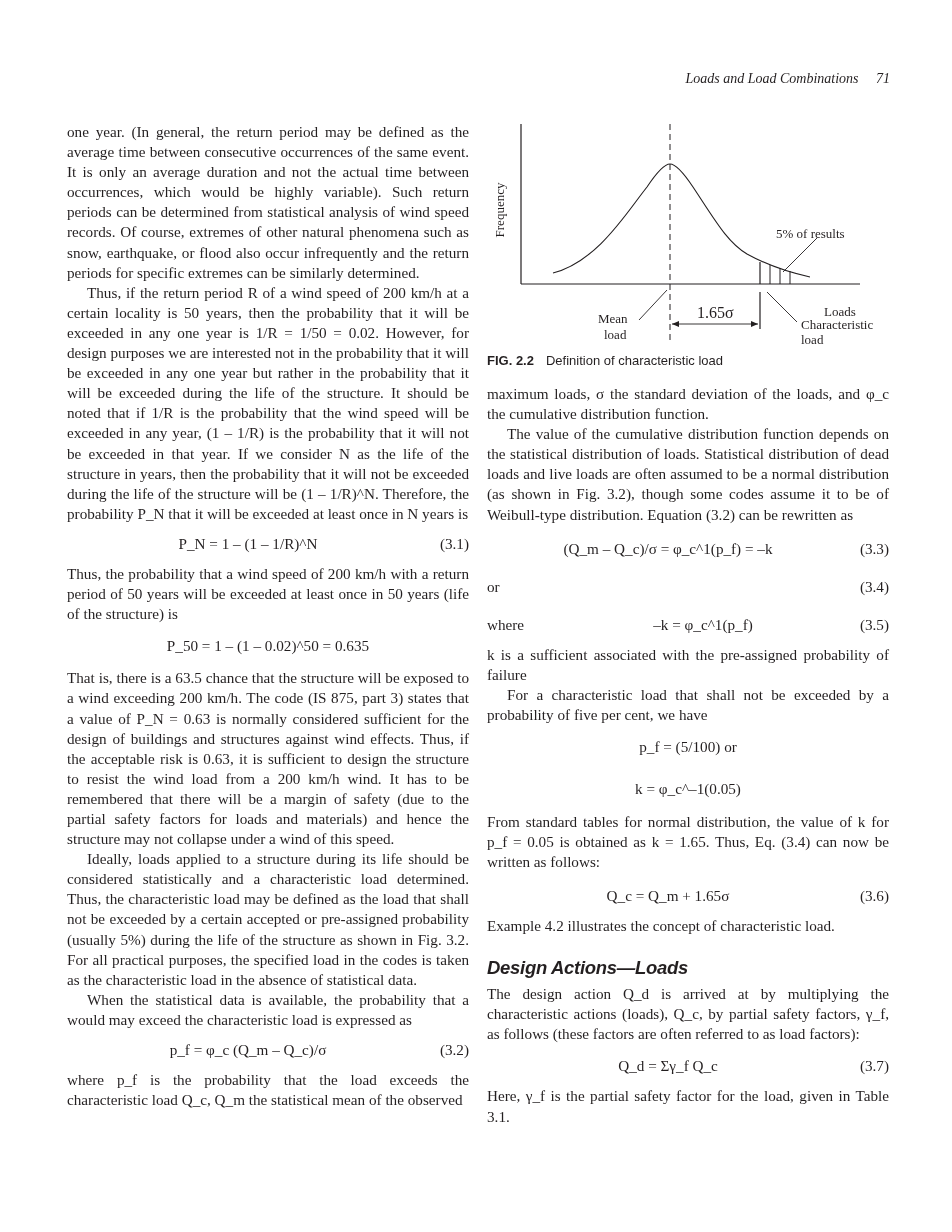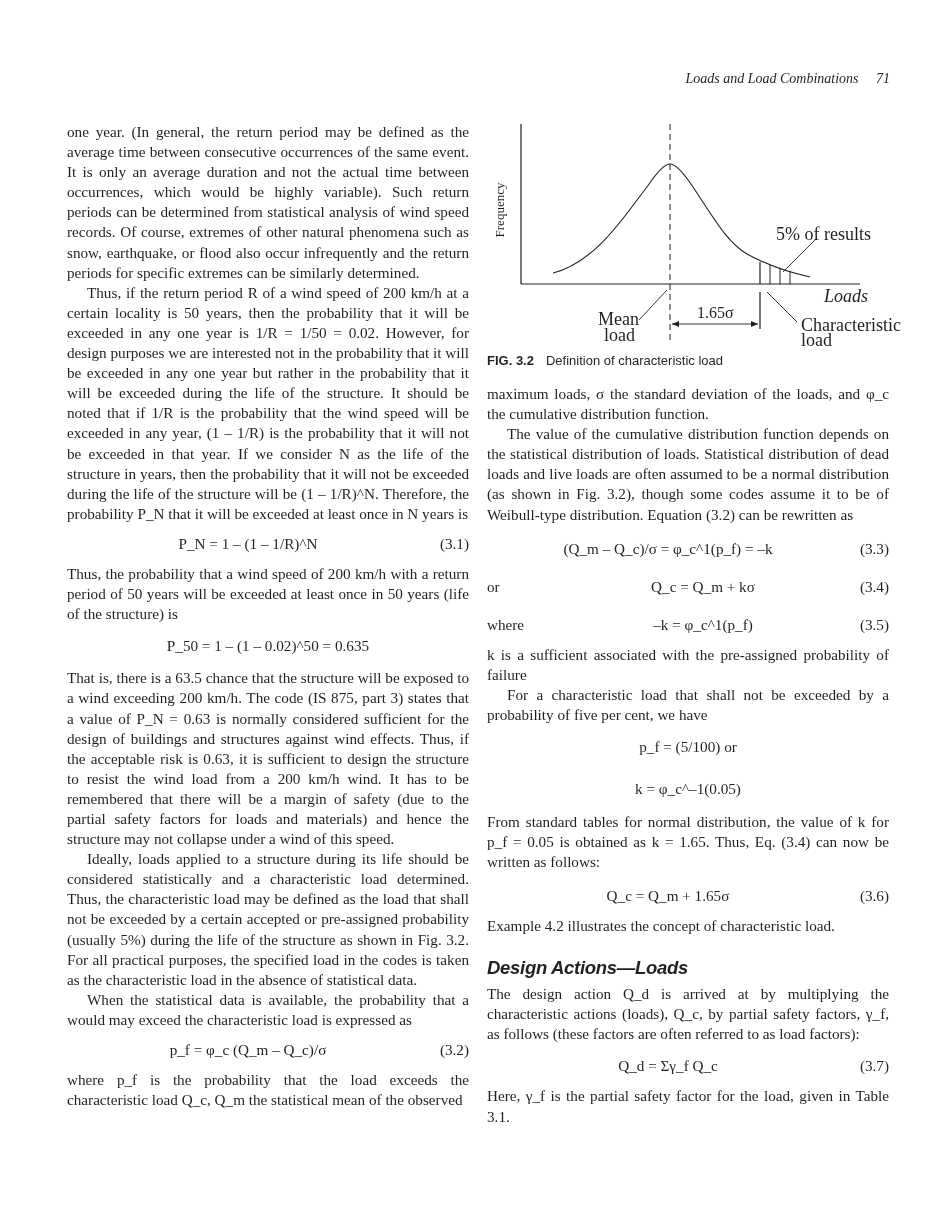--- a/index.html
+++ b/index.html
@@ -13,21 +13,21 @@
   .col p { margin: 0; }
   .ind { text-indent: 20px; }
   .eq { display: flex; justify-content: space-between; align-items: baseline; margin: 10px 0 10px 0; }
   .eq .body { flex: 1; text-align: center; }
   .eq .num { width: 40px; text-align: right; }
   .eq .lbl { width: 70px; text-align: left; }
   .eqc { text-align: center; margin: 12px 0; }
   h2 { font-family: "Liberation Sans", sans-serif; font-style: italic; font-weight: bold; font-size: 18.5px; margin: 22px 0 6px 0; letter-spacing: -0.3px; }
   .fig { position: absolute; left: 487px; top: 112px; width: 420px; height: 262px; }
   .fig svg { position: absolute; left: 0; top: 0; }
-  .fig .t { position: absolute; font-size: 18px; line-height: 14px; font-family: "Liberation Serif", serif; }
+  .fig .t { position: absolute; font-size: 13px; line-height: 14px; font-family: "Liberation Serif", serif; }
   .caption { position: absolute; left: 487px; top: 353px; font-family: "Liberation Sans", sans-serif; font-size: 13px; }
   .caption b { margin-right: 12px; }
   .ylab { position: absolute; left: -14px; top: 90px; transform: rotate(-90deg); transform-origin: center; font-size: 13px; }
 </style>
 </head>
 <body>
 
 <div class="hdr">
   <span>Loads and Load Combinations</span>
   <span class="pg">71</span>
@@ -46,29 +46,29 @@
     <line x1="296" y1="160" x2="330" y2="126" stroke="#231f20" stroke-width="0.9"></line>
     <line x1="180" y1="178" x2="152" y2="208" stroke="#231f20" stroke-width="0.9"></line>
     <line x1="280" y1="180" x2="310" y2="210" stroke="#231f20" stroke-width="0.9"></line>
     <line x1="273" y1="180" x2="273" y2="217" stroke="#231f20" stroke-width="1.2"></line>
     <line x1="185" y1="212" x2="271" y2="212" stroke="#231f20" stroke-width="0.9"></line>
     <polygon points="185,212 192,209 192,215" fill="#231f20"></polygon>
     <polygon points="271,212 264,209 264,215" fill="#231f20"></polygon>
   </svg>
   <div class="ylab">Frequency</div>
   <div class="t" style="left:289px;top:115px;">5% of results</div>
-  <div class="t" style="left:337px;top:177px;font-style:italic;">Loads</div>
+  <div class="t" style="left:337px;top:193px;">Loads</div>
   <div class="t" style="left:111px;top:200px;text-align:center;">Mean</div>
   <div class="t" style="left:117px;top:216px;">load</div>
   <div class="t" style="left:210px;top:194px;font-size:16px;">1.65σ</div>
   <div class="t" style="left:314px;top:206px;">Characteristic</div>
   <div class="t" style="left:314px;top:221px;">load</div>
 </div>
 <div class="caption">
-  <b>FIG. 3.2</b><span>Definition of characteristic load</span>
+  <b>FIG. 2.2</b><span>Definition of characteristic load</span>
 </div>
 
 <div class="col left">
   <p>one year. (In general, the return period may be defined as the average time between consecutive occurrences of the same event. It is only an average duration and not the actual time between occurrences, which would be highly variable). Such return periods can be determined from statistical analysis of wind speed records. Of course, extremes of other natural phenomena such as snow, earthquake, or flood also occur infrequently and the return periods for specific extremes can be similarly determined.</p>
   <p class="ind">Thus, if the return period R of a wind speed of 200 km/h at a certain locality is 50 years, then the probability that it will be exceeded in any one year is 1/R = 1/50 = 0.02. However, for design purposes we are interested not in the probability that it will be exceeded in any one year but rather in the probability that it will be exceeded during the life of the structure. It should be noted that if 1/R is the probability that the wind speed will be exceeded in any year, (1 – 1/R) is the probability that it will not be exceeded in that year. If we consider N as the life of the structure in years, then the probability that it will not be exceeded during the life of the structure will be (1 – 1/R)^N. Therefore, the probability P_N that it will be exceeded at least once in N years is</p>
   <div class="eq">
     <span class="body">P_N = 1 – (1 – 1/R)^N</span>
     <span class="num">(3.1)</span>
   </div>
   <p>Thus, the probability that a wind speed of 200 km/h with a return period of 50 years will be exceeded at least once in 50 years (life of the structure) is</p>
@@ -85,21 +85,20 @@
 
 <div class="col right">
   <p>maximum loads, σ the standard deviation of the loads, and φ_c the cumulative distribution function.</p>
   <p class="ind">The value of the cumulative distribution function depends on the statistical distribution of loads. Statistical distribution of dead loads and live loads are often assumed to be a normal distribution (as shown in Fig. 3.2), though some codes assume it to be of Weibull-type distribution. Equation (3.2) can be rewritten as</p>
   <div class="eq" style="margin-top:14px;">
     <span class="body">(Q_m – Q_c)/σ = φ_c^1(p_f) = –k</span>
     <span class="num">(3.3)</span>
   </div>
   <div class="eq" style="margin-top:18px;">
     <span class="lbl">or</span>
-    <span class="body">Q_c = Q_m + kσ</span>
     <span class="num">(3.4)</span>
   </div>
   <div class="eq" style="margin-top:18px;">
     <span class="lbl">where</span>
     <span class="body">–k = φ_c^1(p_f)</span>
     <span class="num">(3.5)</span>
   </div>
   <p>k is a sufficient associated with the pre-assigned probability of failure</p>
   <p class="ind">For a characteristic load that shall not be exceeded by a probability of five per cent, we have</p>
   <div class="eqc">p_f = (5/100) or</div>

